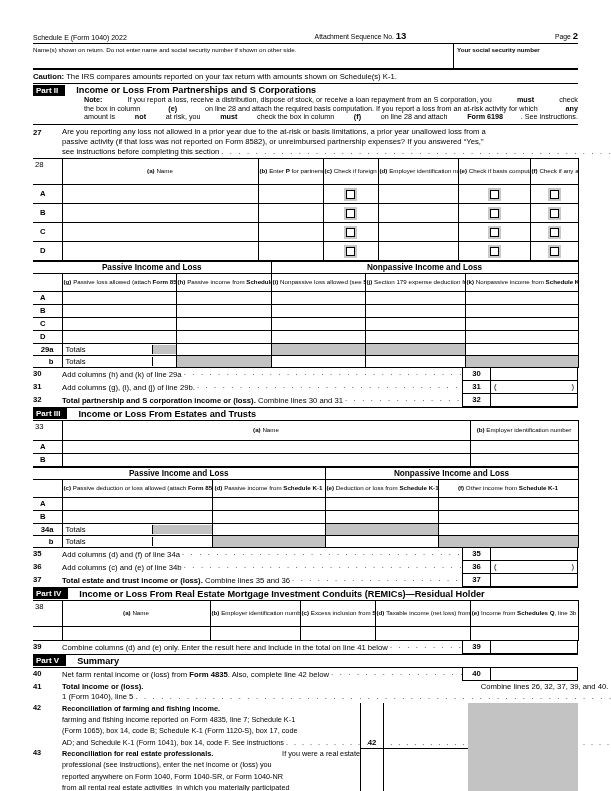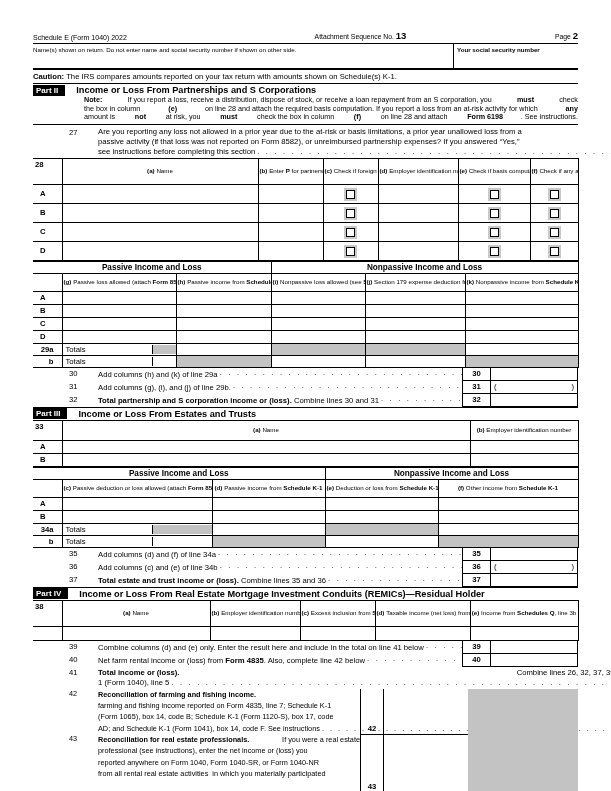--- a/index.html
+++ b/index.html
@@ -32,31 +32,31 @@
   .note{margin-left:51px;font-size:7.2px;line-height:8.6px;padding-bottom:2px;}
   .rule{border-bottom:1px solid #000;}
 
   .tline{display:flex;justify-content:space-between;}
   .leader{flex:1;overflow:hidden;white-space:nowrap;padding:0 2px;}
   .leader::before{content:"......................................................................";
                   letter-spacing:6.5px;font-size:7.6px;}
 
   .l27{display:flex;font-size:7.7px;padding:2px 0 1px;}
   .l27 .lines{flex:1;line-height:10px;}
-  .lnum{width:29px;font-weight:400;flex:none;margin-left:36px;}
+  .lnum{width:29px;font-weight:700;flex:none;}
 
   .cb{width:7px;height:7px;border:1px solid #000;background:#fff;display:inline-block;
       box-shadow:0 0 0 2px #c9c9c9;}
 
   table{border-collapse:collapse;width:545px;table-layout:fixed;}
   td{padding:0;overflow:hidden;}
   .grid td{border:1px solid #000;}
   .grid tr>td:first-child{border-left:none;}
   .ch{font-size:6.2px;line-height:6.9px;text-align:center;vertical-align:middle;padding:1px;}
-  .corner{font-size:7.7px;font-weight:700;vertical-align:top;padding:1px 0 0 2px;margin-top:48px;}
+  .corner{font-size:7.7px;font-weight:400;vertical-align:top;padding:1px 0 0 2px;margin-top:48px;}
   .rl{font-size:7.7px;font-weight:700;padding-left:7px;vertical-align:middle;}
   .rlr{font-size:7.7px;font-weight:700;text-align:right;padding-right:8px;vertical-align:middle;}
   .band td{font-size:8.2px;font-weight:700;text-align:center;height:11px;}
   .r13{height:13px;} .r12{height:12px;} .r14{height:14px;} .h18{height:18px;} .h26{height:26px;}
   .cbcell{text-align:center;vertical-align:middle;}
   .shade{background:#c3c3c3;}
   .tc{display:flex;height:100%;align-items:stretch;gap:46px;}
   .tl{width:40px;font-size:7.7px;display:flex;align-items:center;padding-left:3px;flex:none;}
   .tf{flex:1;border-left:1px solid #000;}
   .tf.gray{background:#c3c3c3;}
@@ -468,20 +468,24 @@
   </tbody>
       </table>
 
   <div class="frow">
     <span class="lnum">39</span>
     <span class="txt">Combine columns (d) and (e) only. Enter the result here and include in the total on line 41 below</span>
     <span class="leader"></span>
     <span class="rbox"><span class="nb">39</span><span class="amt"></span></span>
   </div>
 
+  <div class="partbar topline botline">
+    <span class="plabel">Part V</span>
+    <span class="ptitle">Summary</span>
+  </div>
 
   <div class="frow">
     <span class="lnum">40</span>
     <span class="txt"><span>Net farm rental income or (loss) from </span><span class="b">Form 4835</span><span>. Also, complete line 42 below</span></span>
     <span class="leader"></span>
     <span class="rbox"><span class="nb">40</span><span class="amt"></span></span>
   </div>
 
   <div class="frow frow41">
     <span class="lnum">41</span>

